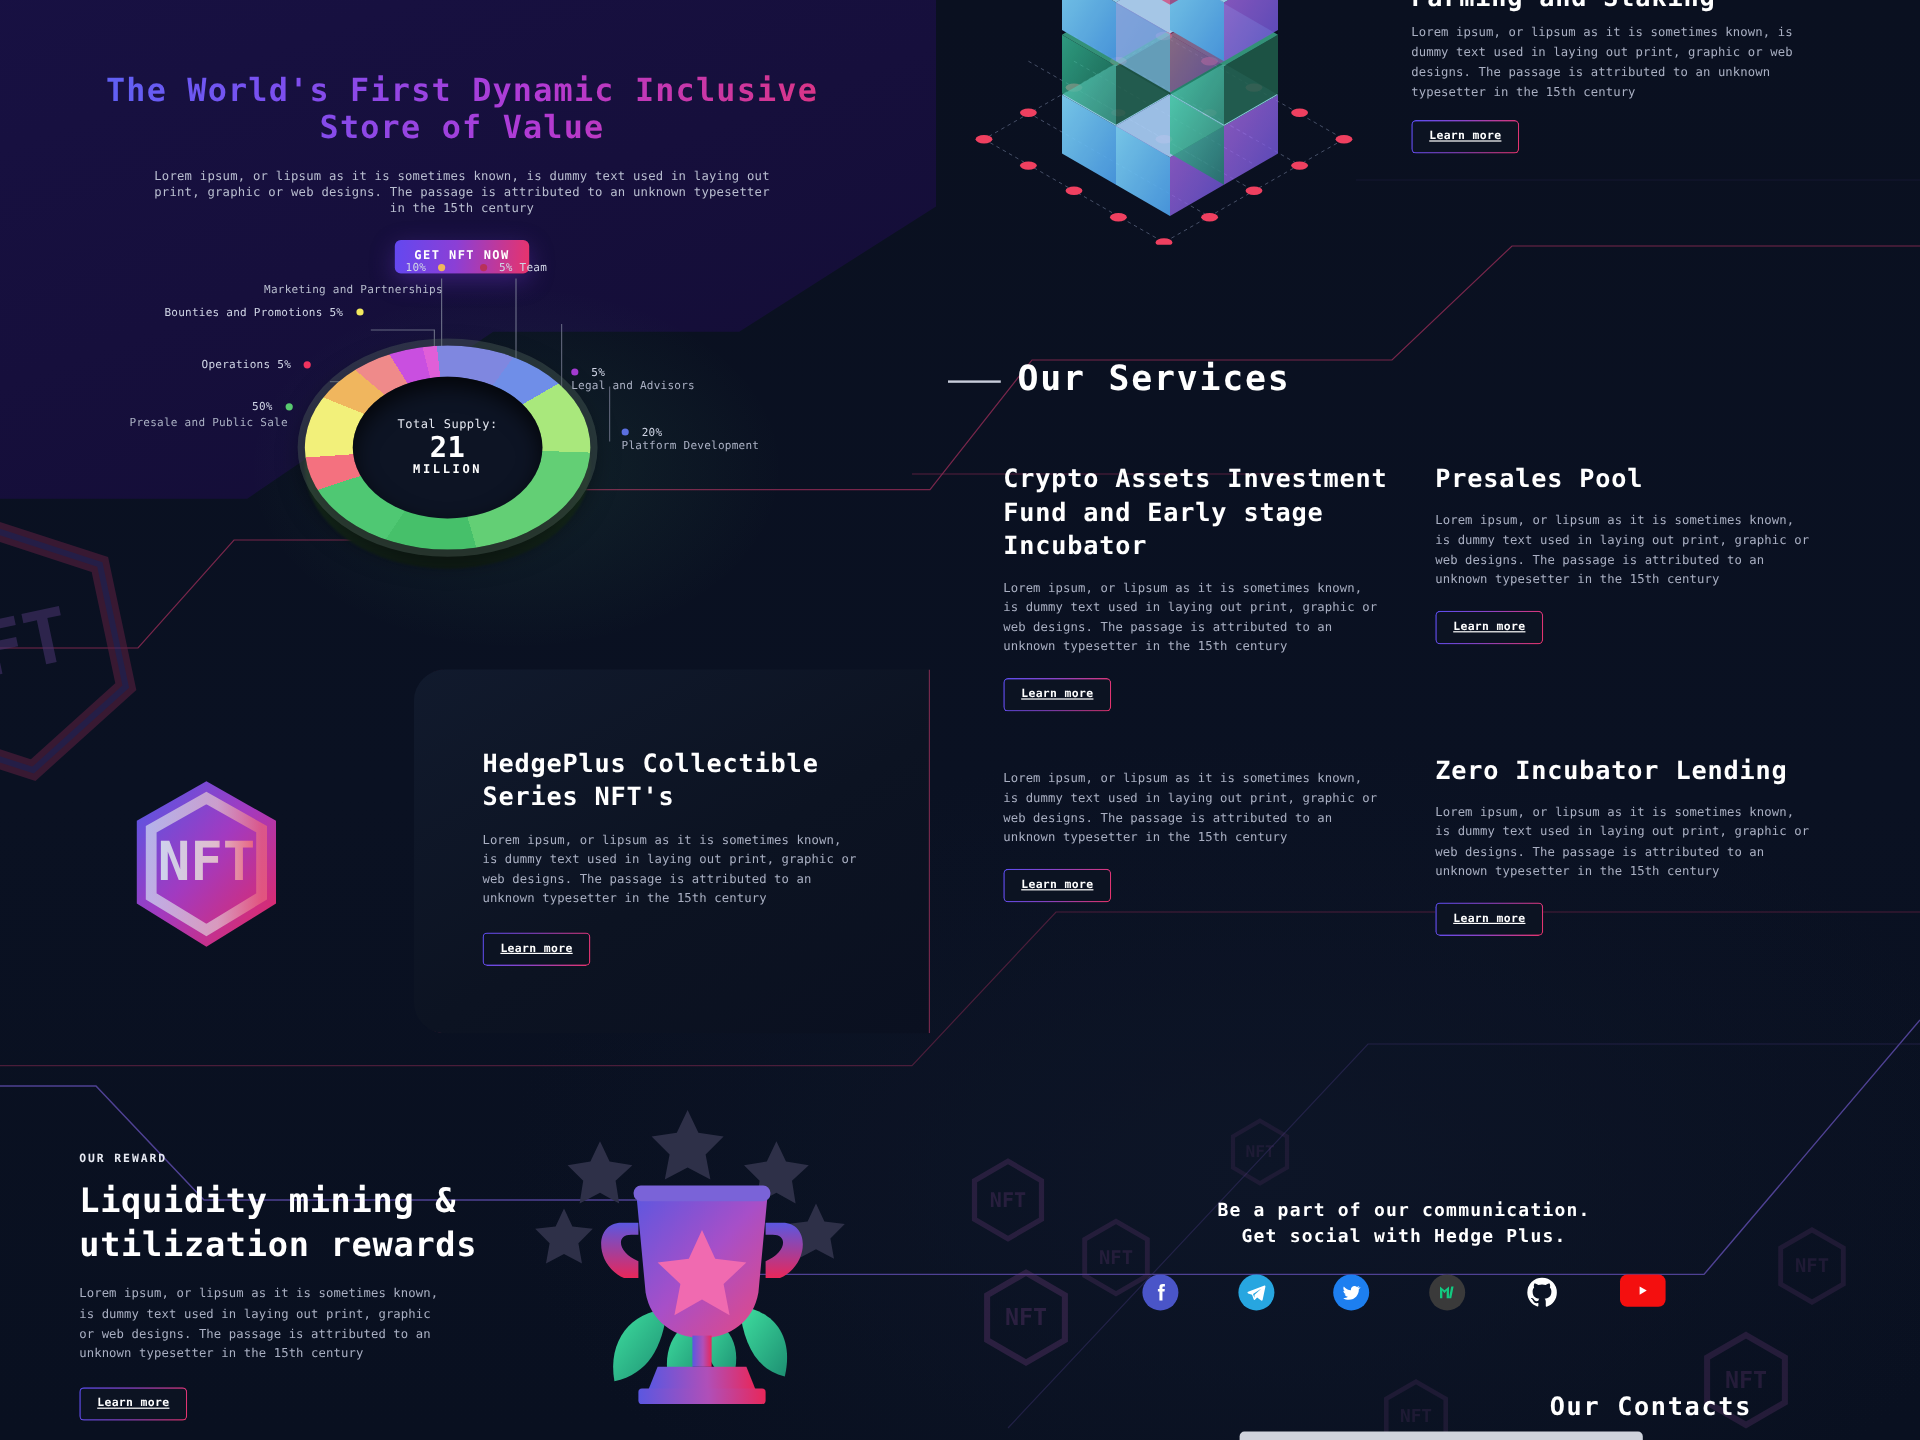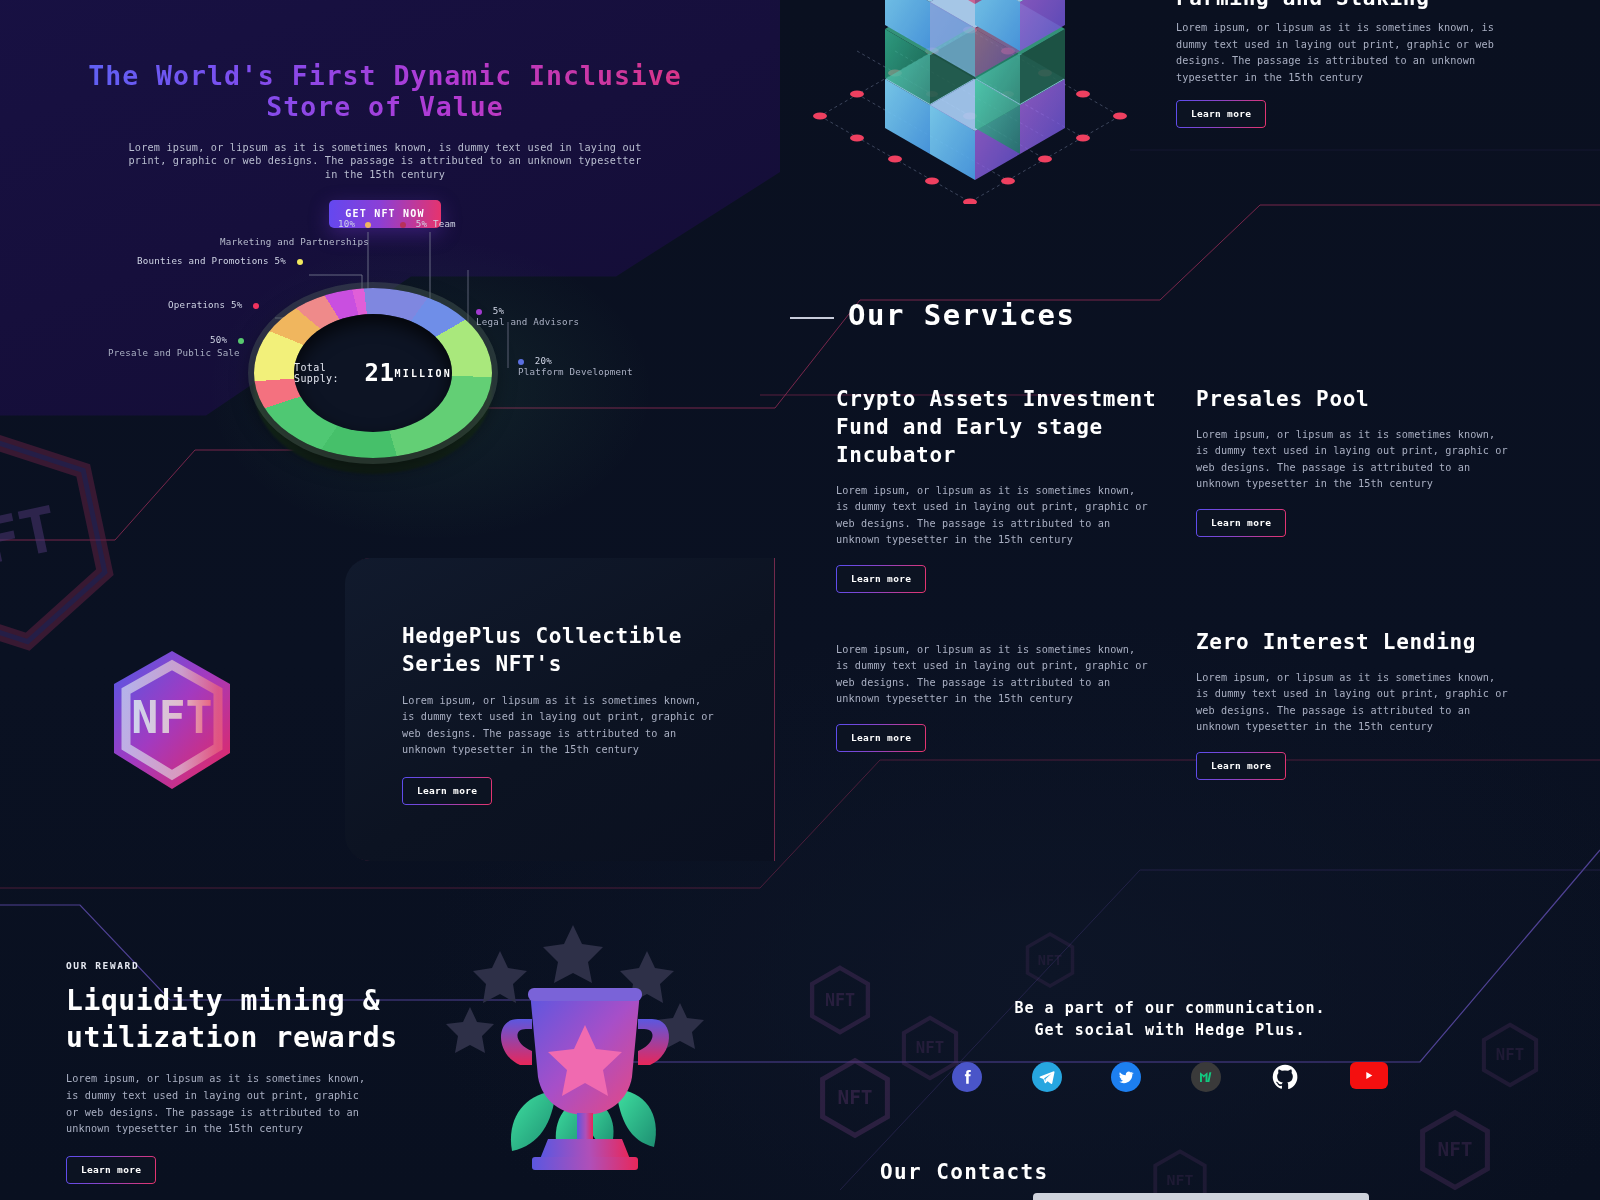--- a/index.html
+++ b/index.html
@@ -87,41 +87,41 @@
       #f2f07a 352deg 360deg);
     box-shadow: 0 8px 22px rgba(0,0,0,.55);
   }
   .donut-outer-rim {
     position: absolute; left: 0px; top: 14px; width: 250px; height: 182px; border-radius: 50%;
     border: 6px solid rgba(88,110,100,.35); pointer-events: none;
   }
   .donut-hole {
     position: absolute; left: 46px; top: 46px; width: 158px; height: 118px; border-radius: 50%;
     background: #0d1424; box-shadow: inset 0 8px 18px rgba(0,0,0,.75);
-    display: flex; flex-direction: row; align-items: center; justify-content: center;
+    display: flex; flex-direction: column; align-items: center; justify-content: center;
   }
   .donut-hole .tl { font-size: 10px; color: #e3e6ef; letter-spacing: .4px; }
   .donut-hole .num { font-size: 24px; font-weight: bold; color: #fff; line-height: 1.1; letter-spacing: .5px; }
   .donut-hole .unit { font-size: 10px; font-weight: bold; color: #fff; letter-spacing: 2.2px; }
 
   .legend-item { position: absolute; font-size: 9.2px; color: #b7bccd; letter-spacing: .2px; white-space: nowrap; }
   .legend-item .pct { color: #cfd4e4; }
   .dot { display: inline-block; width: 6px; height: 6px; border-radius: 50%; vertical-align: middle; }
   .lname { display: block; font-size: 9.2px; color: #aab0c3; }
 
   
   .sec-title { font-size: 29px; font-weight: bold; color: #ffffff; letter-spacing: 1.5px; }
   .dash { display: inline-block; width: 44px; height: 2px; background: #c8ccda; vertical-align: middle; margin-right: 14px; margin-bottom: 6px; }
   h3.card-h { font-size: 21px; font-weight: bold; color: #fff; line-height: 1.33; letter-spacing: .7px; }
   p.body { font-size: 10.2px; line-height: 1.62; color: #a9afc2; letter-spacing: .1px; }
 
   .btn-outline {
     display: inline-block; position: relative; padding: 8px 15px 9px; border-radius: 4px;
     font-size: 9.5px; font-weight: bold; color: #ffffff; letter-spacing: .3px;
-    background: #0c1322; font-family: inherit; cursor: pointer; border: none;
+    background: #0c1322; font-family: inherit; cursor: pointer; border: none; text-decoration: underline;
   }
   .btn-outline::before {
     content: ""; position: absolute; inset: 0; border-radius: 4px; padding: 1px;
     background: linear-gradient(105deg, #5b4df0 0%, #8a44c8 45%, #e8336b 100%);
     -webkit-mask: linear-gradient(#000 0 0) content-box, linear-gradient(#000 0 0);
     -webkit-mask-composite: xor; mask-composite: exclude;
   }
 
   
   .farming { position: absolute; left: 1176px; top: -14px; width: 350px; }
@@ -161,21 +161,21 @@
   .reward .btn-outline { margin-top: 18px; }
 
   .trophy { position: absolute; left: 440px; top: 895px; width: 290px; height: 275px; }
 
   
   .social-block { position: absolute; left: 880px; top: 998px; width: 580px; text-align: center; }
   .social-line { font-size: 15px; font-weight: bold; color: #ffffff; line-height: 1.45; letter-spacing: 1px; }
   .social-row { margin-top: 20px; display: flex; justify-content: space-between; padding: 0 72px; }
   .soc { width: 30px; height: 30px; border-radius: 50%; display: flex; align-items: center; justify-content: center; cursor: pointer; }
   .soc svg { display: block; }
-  .contacts { position: absolute; left: 880px; top: 1160px; width: 580px; text-align: left; font-size: 21px; font-weight: bold; color: #fff; letter-spacing: 1.4px; }
+  .contacts { position: absolute; left: 880px; top: 1160px; width: 580px; text-align: right; font-size: 21px; font-weight: bold; color: #fff; letter-spacing: 1.4px; }
   .contact-field { position: absolute; left: 1033px; top: 1193px; width: 336px; height: 20px; background: #cfd3dc; border-radius: 4px 4px 0 0; }
 </style>
 </head>
 <body>
 
 <div id="stage">
 
   <div class="bg-base"></div>
 
   <svg class="svg-layer" viewBox="0 0 1600 1200">
@@ -426,21 +426,21 @@
         <p class="body">Lorem ipsum, or lipsum as it is sometimes known, is dummy text used in laying out print, graphic or web designs. The passage is attributed to an unknown typesetter in the 15th century</p>
         <button class="btn-outline">Learn more</button>
       </div>
 
       <div class="svc">
         <p class="body">Lorem ipsum, or lipsum as it is sometimes known, is dummy text used in laying out print, graphic or web designs. The passage is attributed to an unknown typesetter in the 15th century</p>
         <button class="btn-outline">Learn more</button>
       </div>
 
       <div class="svc svc-col-r">
-        <h3 class="card-h">Zero Interest Lending</h3>
+        <h3 class="card-h">Zero Incubator Lending</h3>
         <p class="body">Lorem ipsum, or lipsum as it is sometimes known, is dummy text used in laying out print, graphic or web designs. The passage is attributed to an unknown typesetter in the 15th century</p>
         <button class="btn-outline">Learn more</button>
       </div>
     </div>
   </div>
 
   <div class="nft-card">
     <div class="nft-card-inner">
       <h3>HedgePlus Collectible Series NFT's</h3>
       <p class="body">Lorem ipsum, or lipsum as it is sometimes known, is dummy text used in laying out print, graphic or web designs. The passage is attributed to an unknown typesetter in the 15th century</p>

